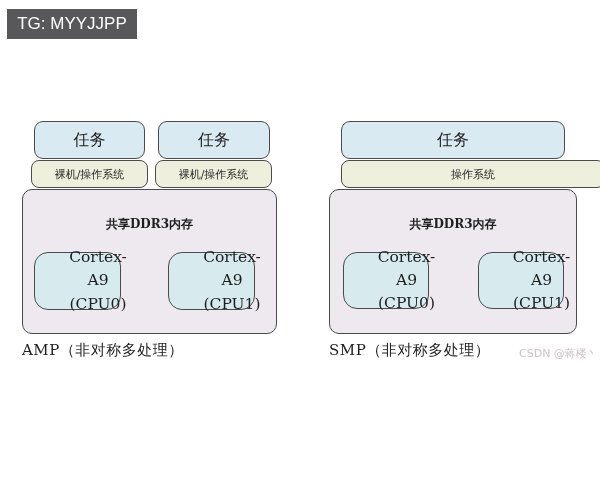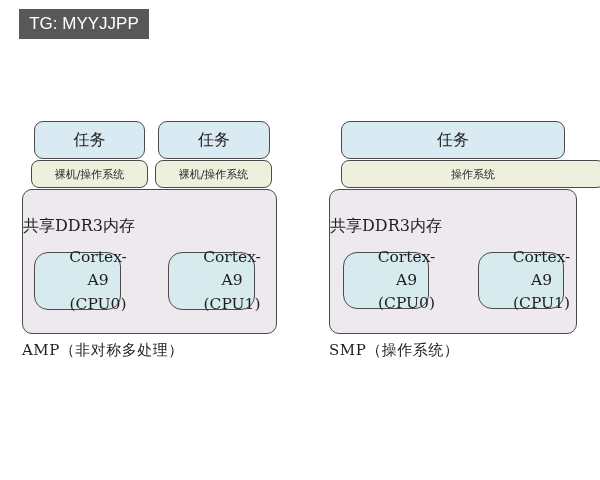--- a/index.html
+++ b/index.html
@@ -23,38 +23,38 @@
     position:absolute;
     border:1.5px solid var(--border);
     display:flex; align-items:center; justify-content:center;
     text-align:center;
   }
   .task   { background:var(--task-fill);   border-radius:9px;  font-size:16px; }
   .os     { background:var(--os-fill);     border-radius:8px;  font-size:11px; }
   .memory { background:var(--memory-fill); border-radius:10px; }
   .memory-label {
     position:absolute; top:26px; left:0; width:100%;
-    text-align:left; font-size:16px;
+    text-align:center; font-size:12px;font-weight:bold;
   }
   .cpu {
     background:var(--cpu-fill); border-radius:14px;
     font-size:15.5px; line-height:1.5;
     flex-direction:column;
     padding-left:41px;
   }
   .caption {
     position:absolute; text-align:left; font-size:15px;
     letter-spacing:0.5px;
   }
   .badge {
     position:absolute;
     background:var(--badge-bg); color:#ffffff;
     font-family:"Liberation Sans","DejaVu Sans",sans-serif;
     font-size:17px;
-    display:flex; align-items:center; justify-content:center;margin-left:12px;
+    display:flex; align-items:center; justify-content:center;
   }
   .watermark {
     position:absolute;
     color:var(--watermark-color);
     font-size:11px;
     font-family:"DejaVu Sans","Liberation Sans",sans-serif;
     white-space:nowrap;
   }
 </style>
 </head>
@@ -96,18 +96,19 @@
       <div class="node cpu" style="left:13px; top:62px; width:86px; height:57px;">
         <span>Cortex-A9</span>
         <span>(CPU0)</span>
       </div>
       <div class="node cpu" style="left:148px; top:62px; width:86px; height:57px;">
         <span>Cortex-A9</span>
         <span>(CPU1)</span>
       </div>
     </div>
 
-    <div class="caption" style="left:329px; top:341px; width:248px;">SMP（操作系统）</div>
+    <div class="caption" style="left:329px; top:341px; width:248px;">SMP（非对称多处理）</div>
   </div>
 
+  <div class="watermark" style="left:519px; top:346px;">CSDN @蒋楼丶</div>
 
 
 </div>
 
 </body></html>

